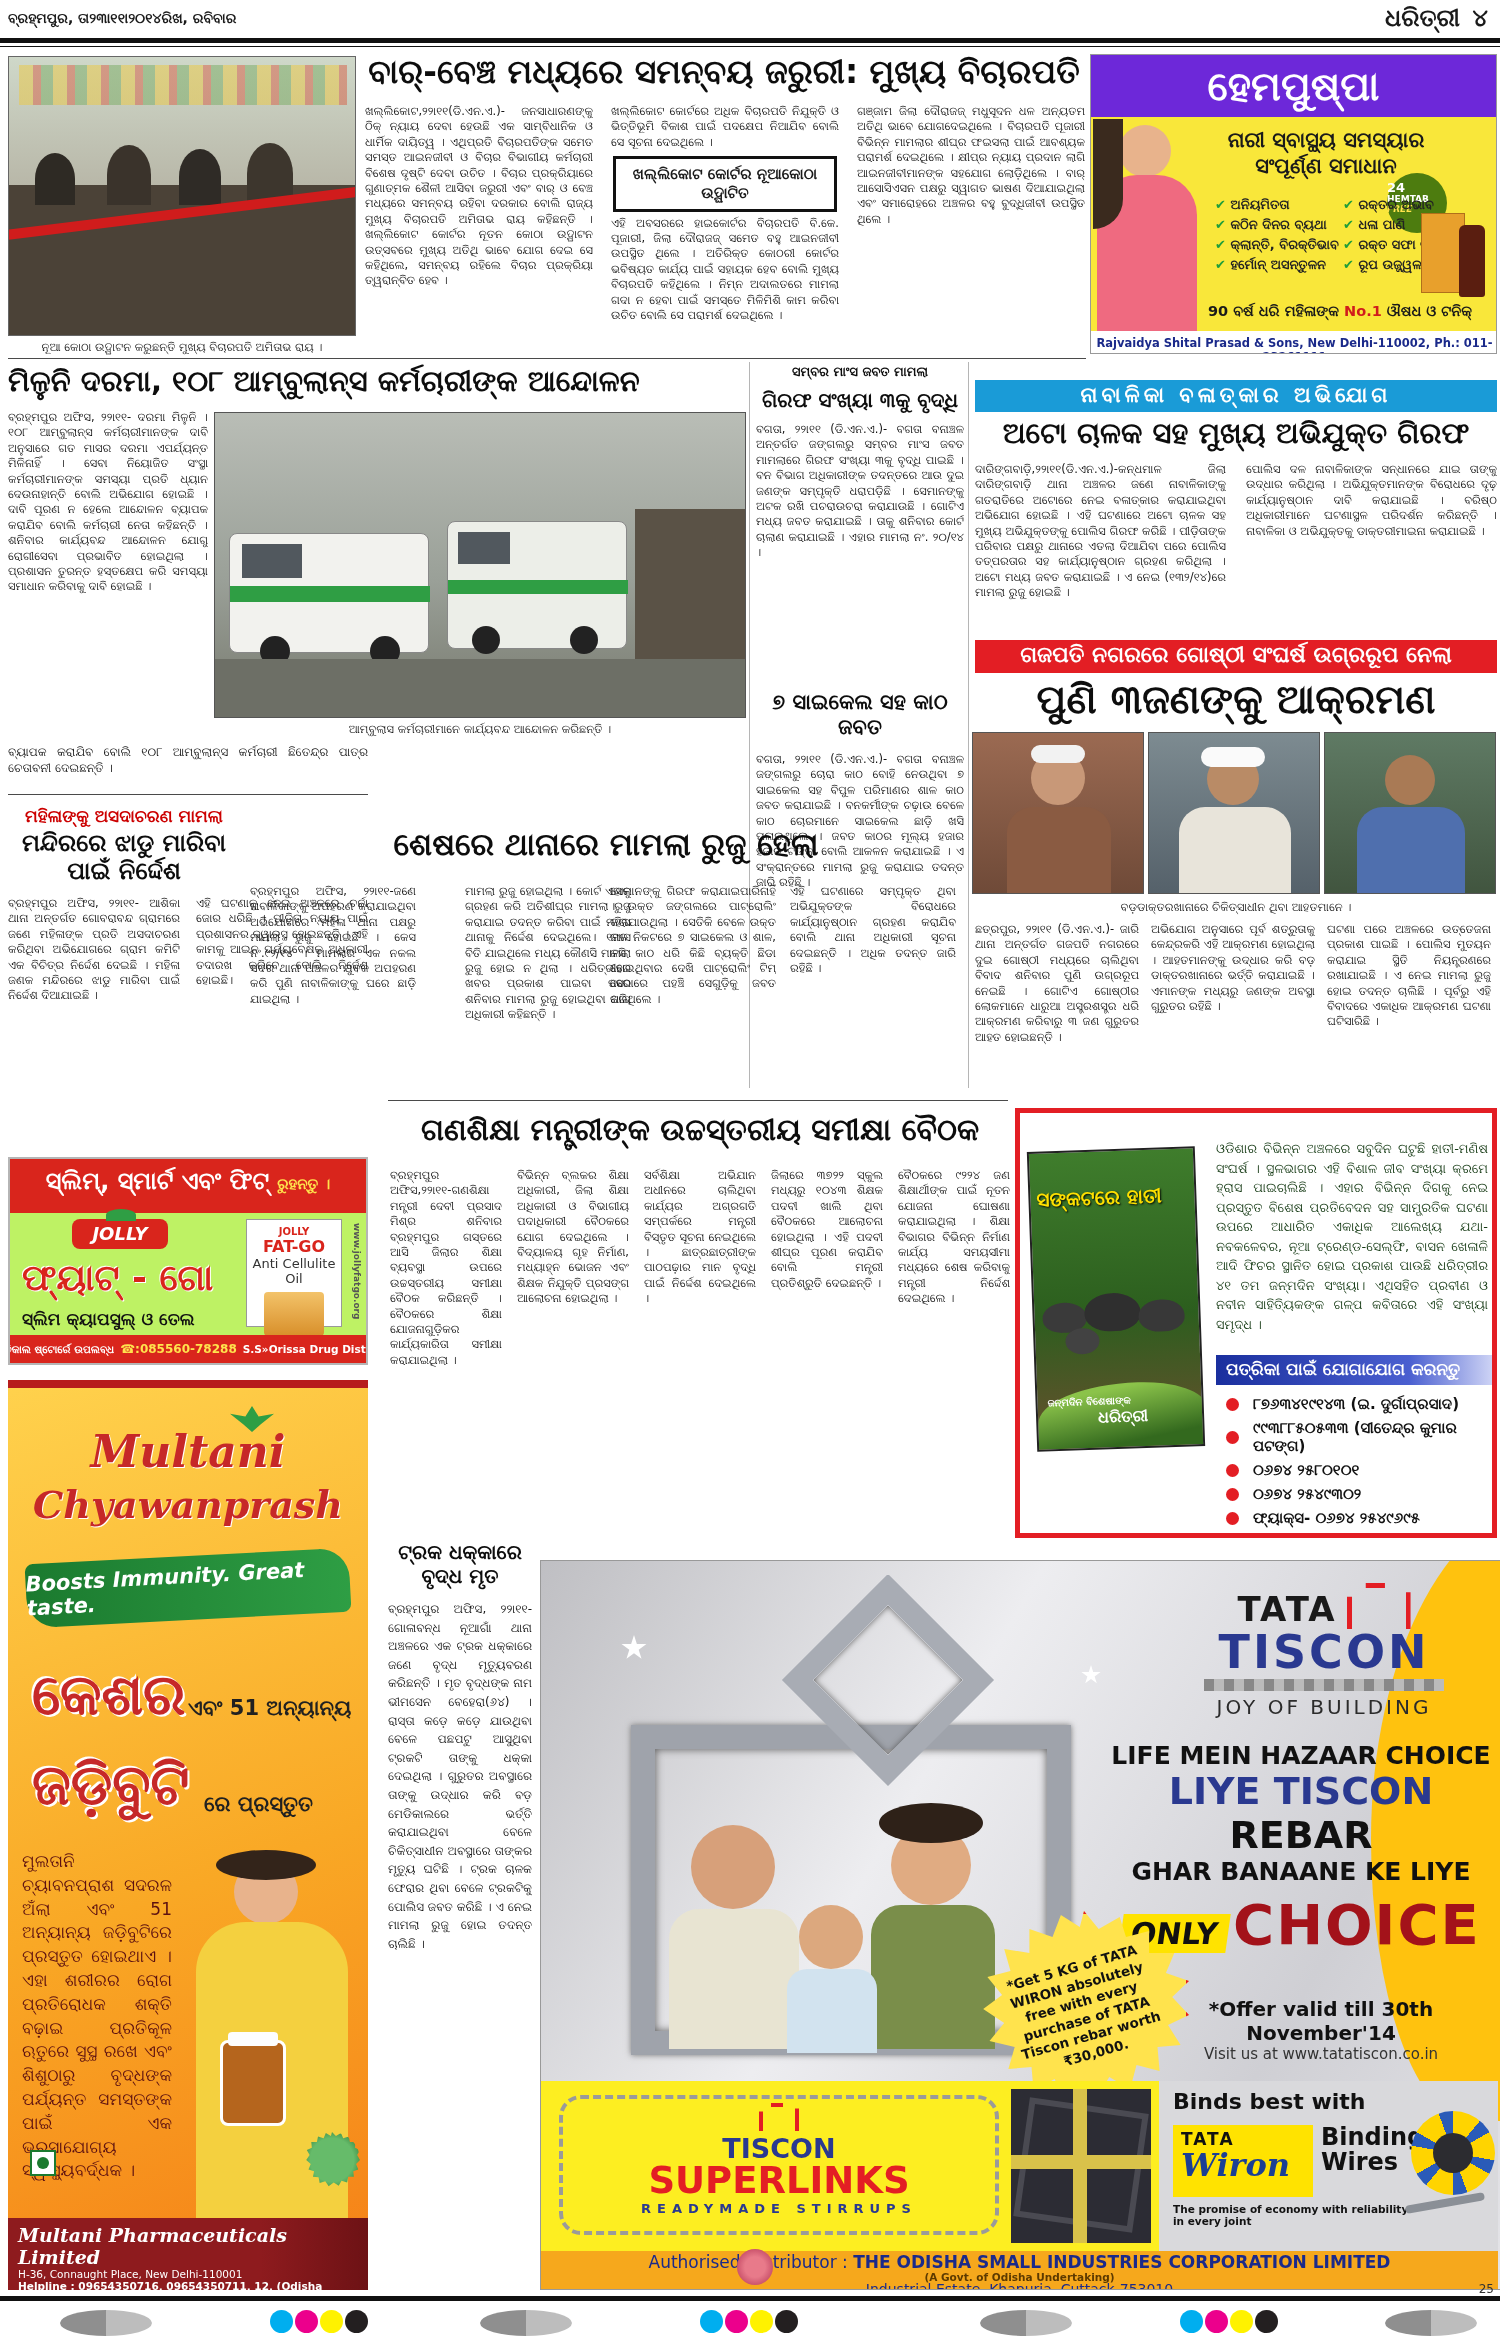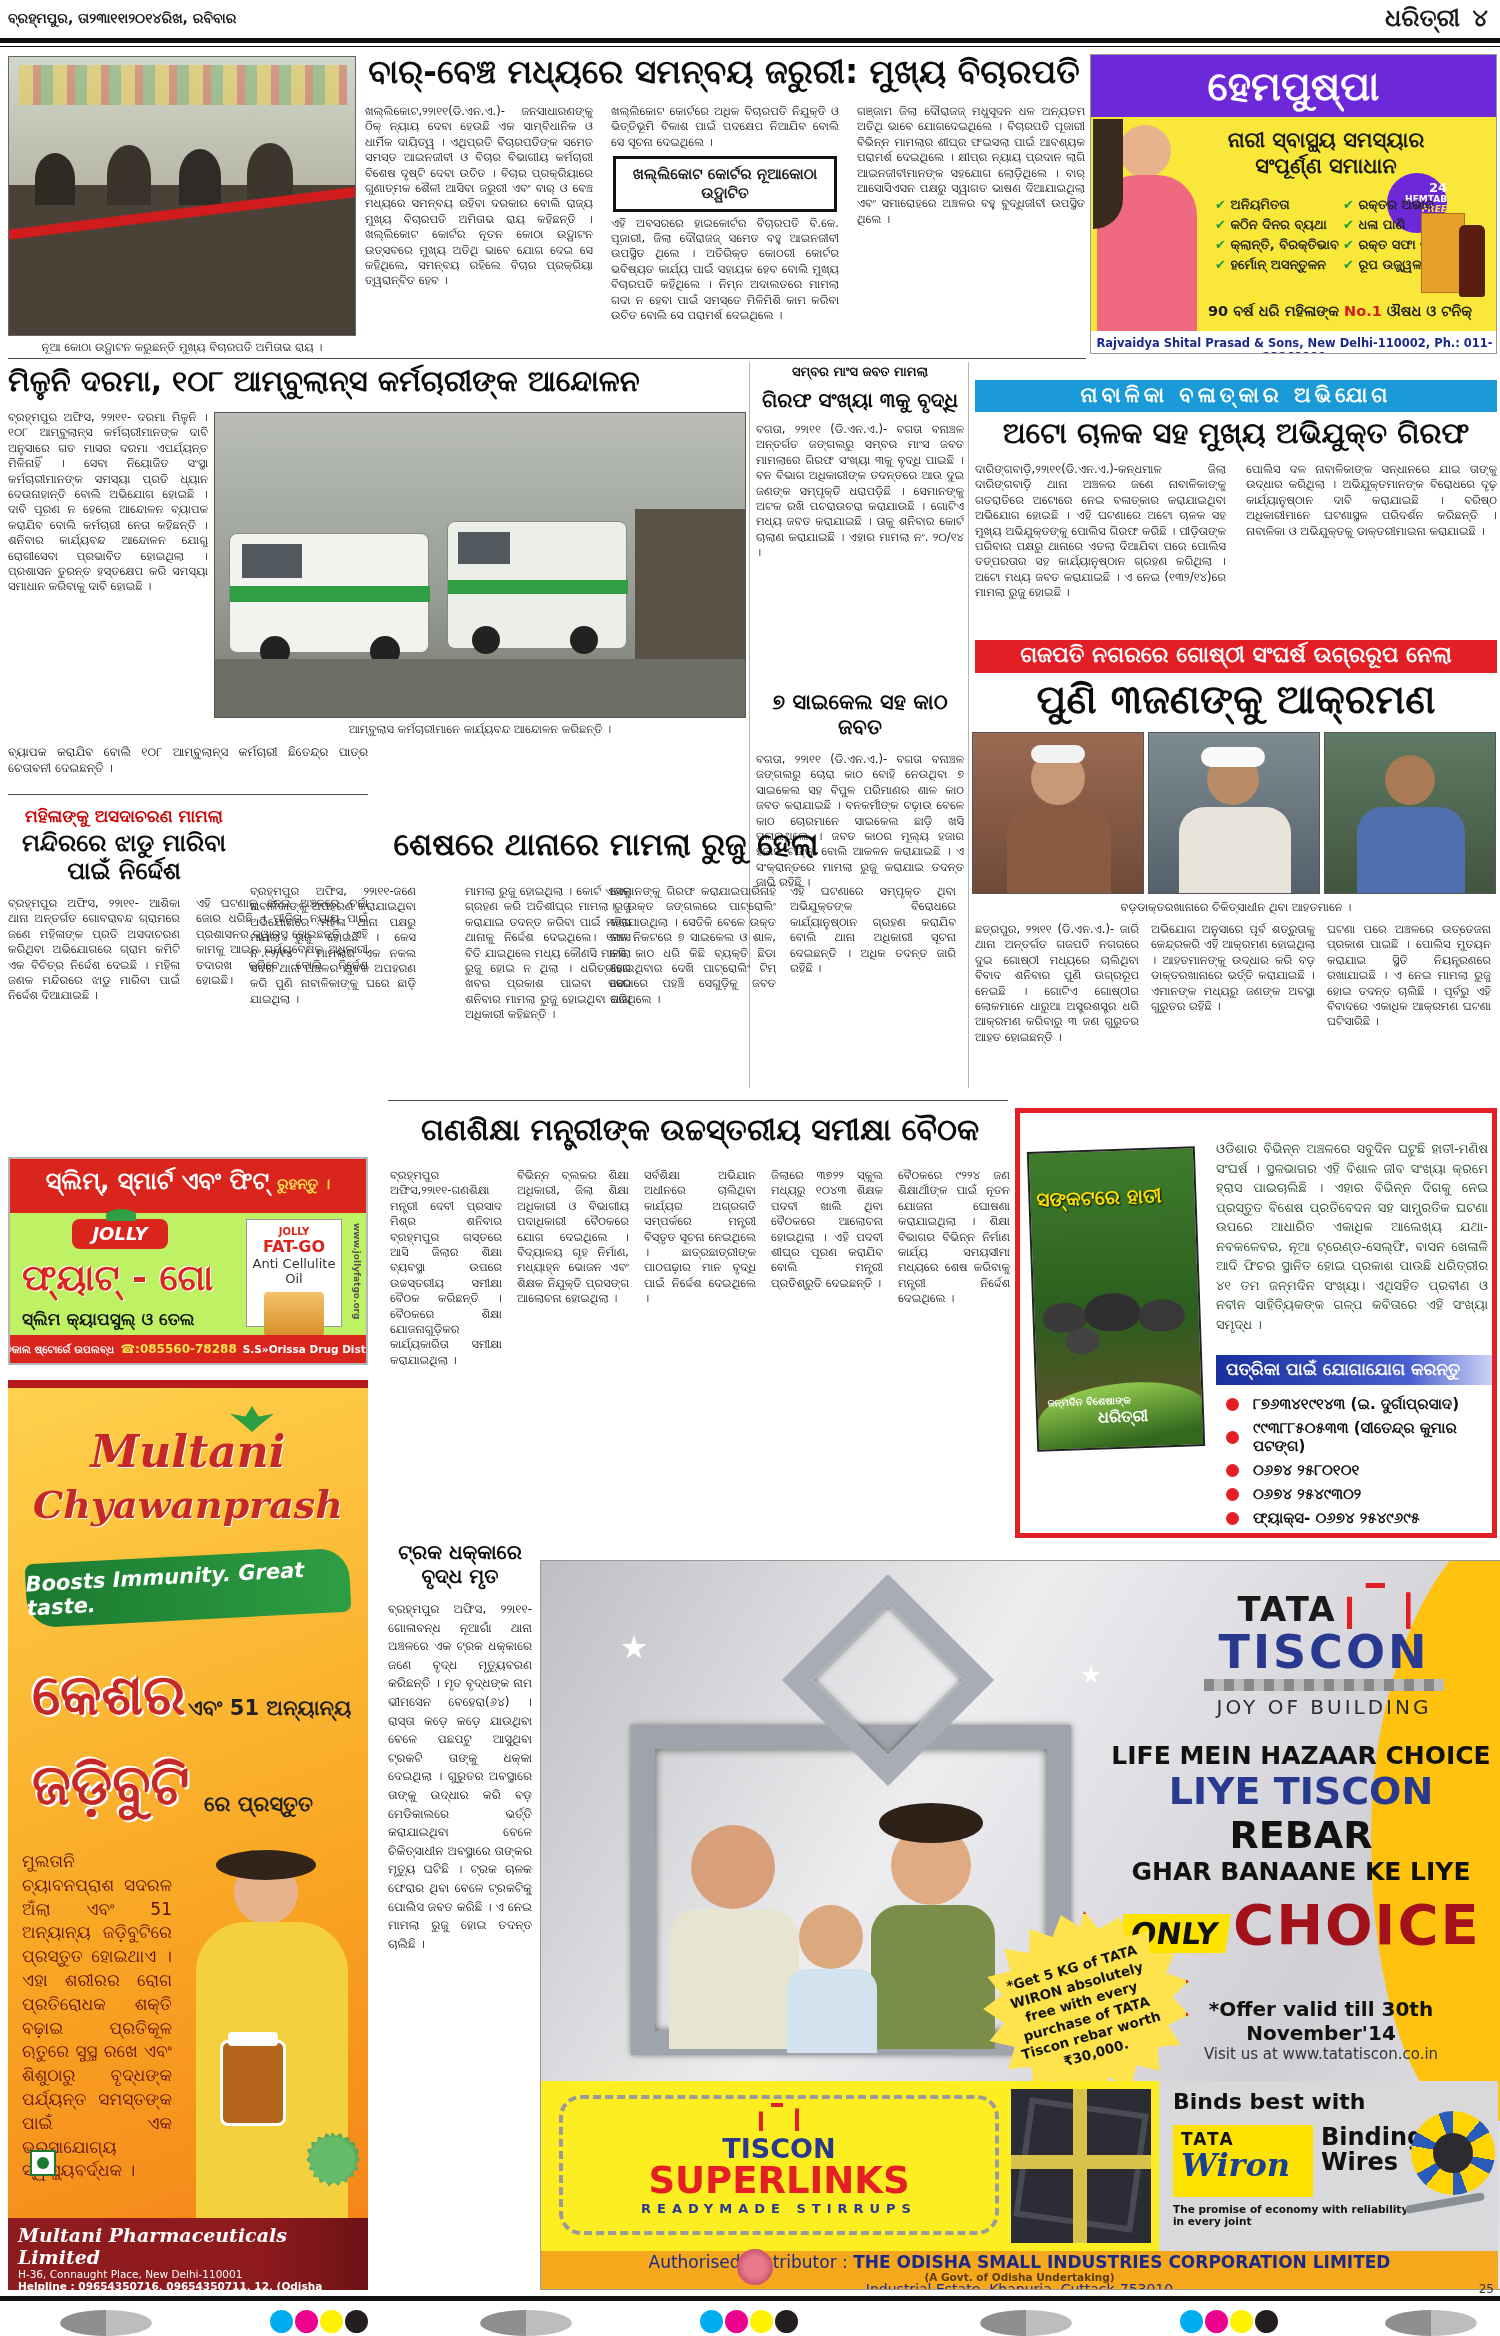--- a/index.html
+++ b/index.html
@@ -58,21 +58,21 @@
     </div>
     <div class="abs" style="left:0;top:62px;width:118px;height:238px;overflow:hidden;">
       <div class="abs" style="left:28px;top:8px;width:52px;height:52px;border-radius:50%;background:#e8b38c;"></div>
       <div class="abs" style="left:6px;top:58px;width:100px;height:180px;border-radius:40px 40px 0 0;background:#ef6a80;"></div>
       <div class="abs" style="left:2px;top:2px;width:30px;height:110px;border-radius:0 0 40px 0;background:#3a2a1e;"></div>
     </div>
     <div class="abs center" style="left:120px;top:72px;width:230px;font-size:21px;font-weight:bold;line-height:1.25;">
       <span>ନାରୀ ସ୍ବାସ୍ଥ୍ୟ ସମସ୍ୟାର</span><br>
       <span>ସଂପୂର୍ଣ୍ଣ ସମାଧାନ</span>
     </div>
-    <div class="abs" style="left:296px;top:118px;width:60px;height:60px;border-radius:50%;background:#6d28d9;color:#fff;text-align:right;padding-top:8px;line-height:1.1;">
+    <div class="abs" style="left:296px;top:118px;width:60px;height:60px;border-radius:50%;background:#4d7c0f;color:#fff;text-align:left;padding-top:8px;line-height:1.1;">
       <span style="font-size:13px;font-weight:bold;display:block;">24</span>
       <span style="font-size:9px;font-weight:bold;display:block;">HEMTAB</span>
       <span style="font-size:9px;font-weight:bold;font-style:italic;display:block;color:#ffe34d;">FREE</span>
     </div>
     <div class="abs" style="left:124px;top:140px;width:128px;">
       <span class="chk">ଅନିୟମିତତା</span>
       <span class="chk">କଠିନ ଦିନର ବ୍ୟଥା</span>
       <span class="chk">କ୍ଲାନ୍ତି, ବିରକ୍ତିଭାବ</span>
       <span class="chk">ହର୍ମୋନ୍ ଅସନ୍ତୁଳନ</span>
     </div>

